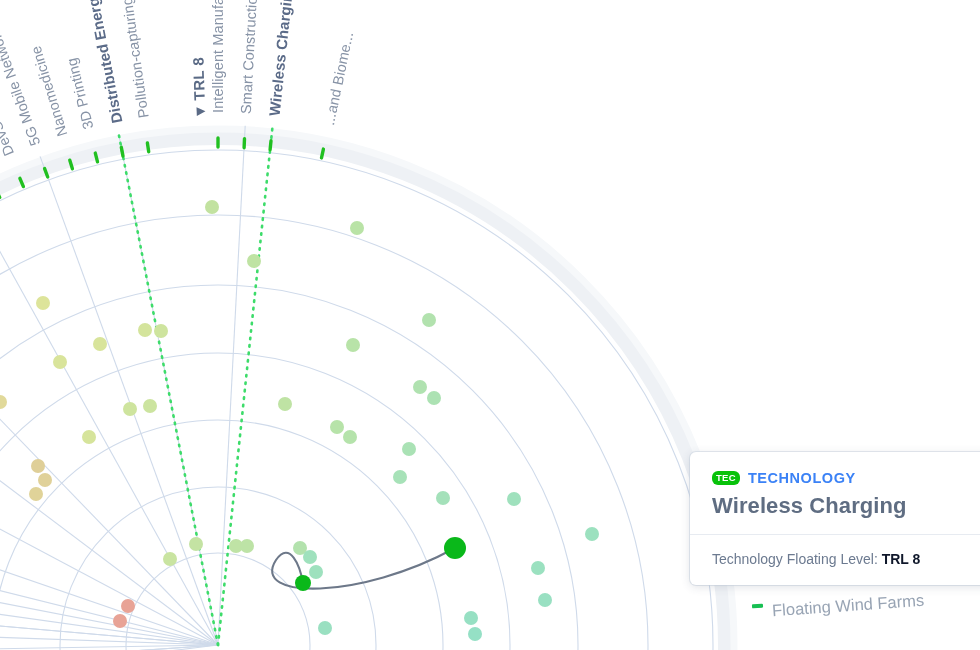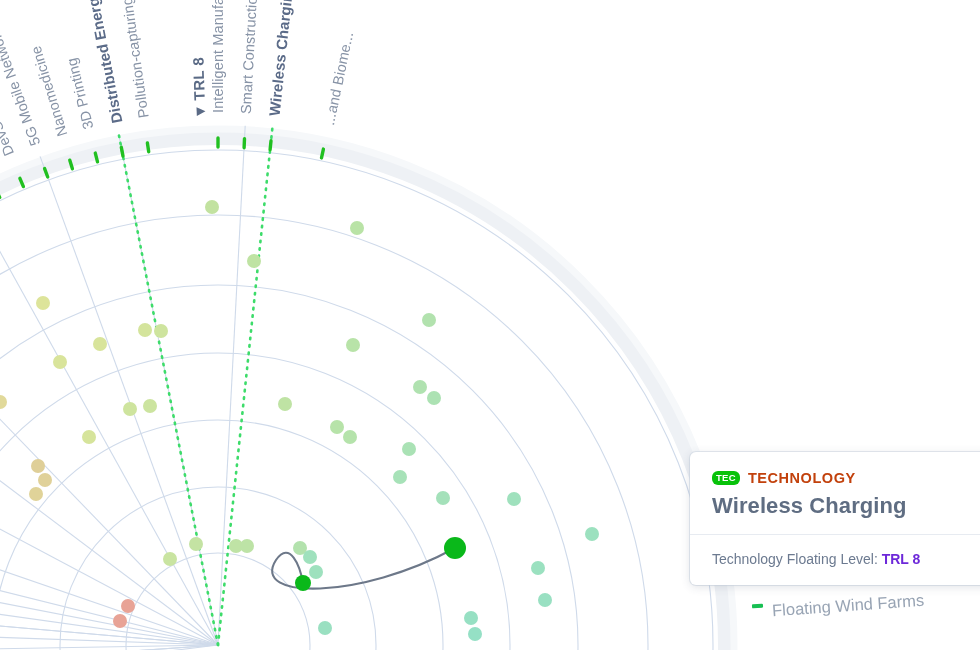--- a/index.html
+++ b/index.html
@@ -50,29 +50,29 @@
     z-index:40;
   }
   .tt-top{padding:18px 22px 16px 22px;}
   .tt-kicker{display:flex;align-items:center;gap:8px;margin-bottom:7px;}
   .tt-badge{
     background:#08c20a;color:#fff;
     font-size:9.5px;font-weight:bold;letter-spacing:.3px;
     padding:2px 4px 2px 4px;border-radius:6px;line-height:1.05;
   }
   .tt-kicker-text{
-    color:#c2410c;font-size:14.5px;font-weight:bold;letter-spacing:.55px;
+    color:#3b82f6;font-size:14.5px;font-weight:bold;letter-spacing:.55px;
   }
   .tt-title{
     color:#5f6d82;font-size:22px;font-weight:bold;letter-spacing:.1px;line-height:1.15;
   }
   .tt-div{height:1px;background:#e7ebf1;}
   .tt-bottom{padding:16px 22px 18px 22px;}
   .tt-meta{color:#6c7a90;font-size:14px;}
-  .tt-meta b{color:#6d28d9;font-weight:bold;}
+  .tt-meta b{color:#0f172a;font-weight:bold;}
 
   
   #legend-item{
     position:absolute;left:752px;top:596px;
     display:flex;align-items:center;gap:9px;z-index:30;
   }
   .lg-dash{
     width:11px;height:4px;background:#17bf52;border-radius:1px;
     transform:rotate(-4deg);
   }

